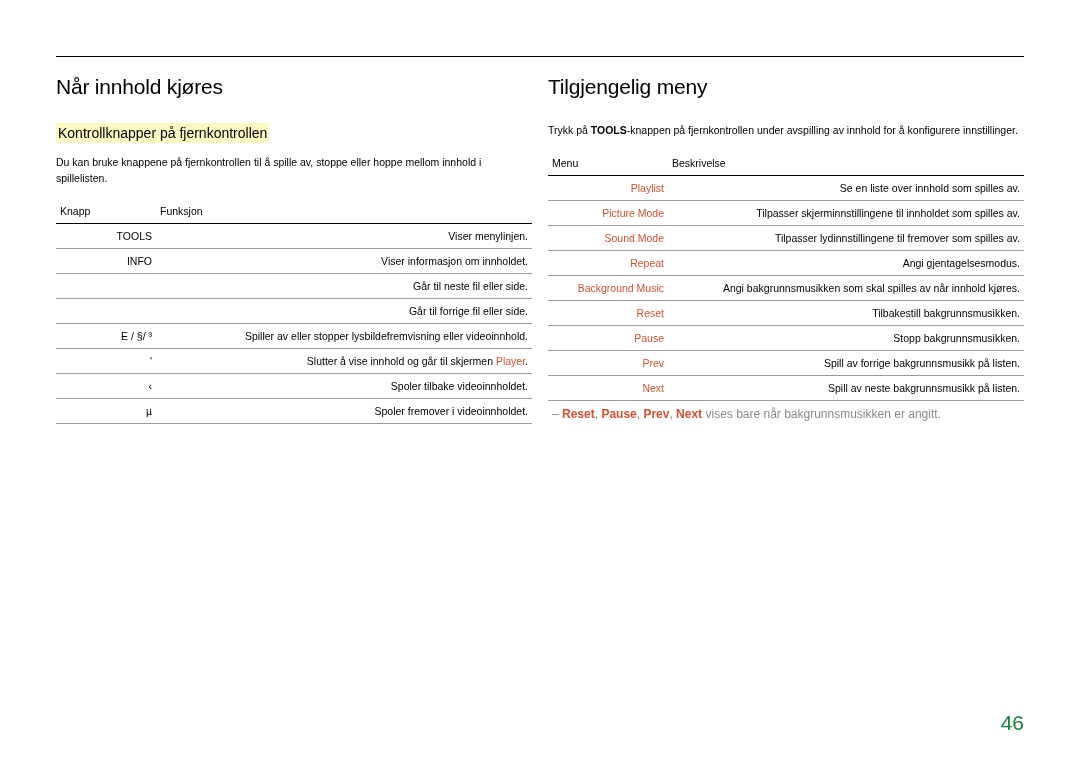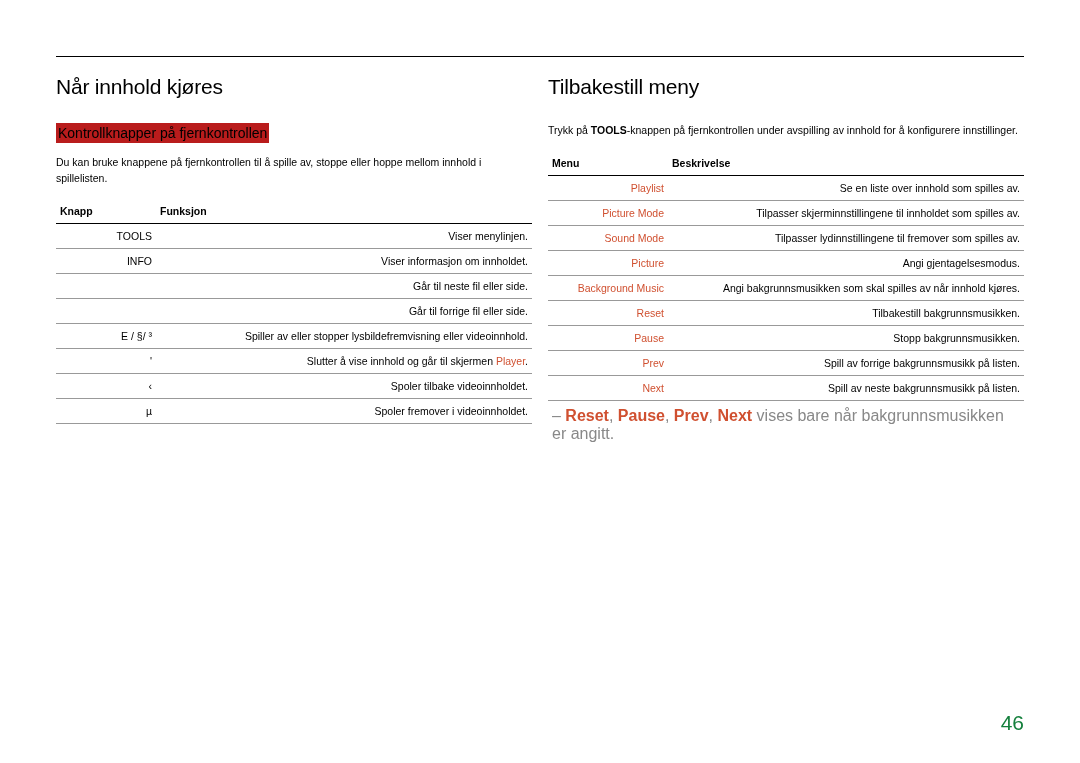--- a/index.html
+++ b/index.html
@@ -27,52 +27,52 @@
   }
   h2 {
     font-size: 21px;
     font-weight: 400;
     margin-bottom: 24px;
     letter-spacing: -0.2px;
   }
   h3.highlight {
     font-size: 14px;
     font-weight: 400;
-    background: #b91c1c;
+    background: #fef9c3;
     display: inline-block;
     padding: 2px 2px;
     margin-bottom: 12px;
   }
   p.body {
     font-size: 10.5px;
     line-height: 1.5;
     margin-bottom: 12px;
   }
   table {
     width: 100%;
     border-collapse: collapse;
     font-size: 10.5px;
   }
   th {
     text-align: left;
-    font-weight: 700;
+    font-weight: 400;
     padding: 6px 4px;
     border-bottom: 1.5px solid #000;
   }
   td {
     text-align: right;
     padding: 6px 4px;
     border-bottom: 0.5px solid #999;
     vertical-align: top;
   }
   .col-left th:first-child, .col-left td:first-child { width: 100px; }
   .col-right th:first-child, .col-right td:first-child { width: 120px; }
   .accent { color: #d05030; }
   .footnote {
-    font-size: 16px;
+    font-size: 12px;
     color: #888;
     padding: 6px 4px;
   }
   .footnote .accent { font-weight: 700; }
   .page-number {
     position: absolute;
     right: 56px;
     bottom: 28px;
     font-size: 21px;
     color: #15803d;
@@ -128,21 +128,21 @@
           </tr>
           <tr>
             <td>µ</td>
             <td>Spoler fremover i videoinnholdet.</td>
           </tr>
         </tbody>
     </table>
   </div>
 
   <div class="col col-right">
-    <h2>Tilbakestill meny</h2>
+    <h2>Tilgjengelig meny</h2>
     <p class="body">
       <span>Trykk på </span><b>TOOLS</b><span>-knappen på fjernkontrollen under avspilling av innhold for å konfigurere innstillinger.</span>
     </p>
     <table>
       <thead>
         <tr>
           <th>Menu</th>
           <th>Beskrivelse</th>
         </tr>
       </thead>
@@ -153,21 +153,21 @@
           </tr>
           <tr>
             <td class="accent">Picture Mode</td>
             <td>Tilpasser skjerminnstillingene til innholdet som spilles av.</td>
           </tr>
           <tr>
             <td class="accent">Sound Mode</td>
             <td>Tilpasser lydinnstillingene til fremover som spilles av.</td>
           </tr>
           <tr>
-            <td class="accent">Picture</td>
+            <td class="accent">Repeat</td>
             <td>Angi gjentagelsesmodus.</td>
           </tr>
           <tr>
             <td class="accent">Background Music</td>
             <td>Angi bakgrunnsmusikken som skal spilles av når innhold kjøres.</td>
           </tr>
           <tr>
             <td class="accent">Reset</td>
             <td>Tilbakestill bakgrunnsmusikken.</td>
           </tr>

